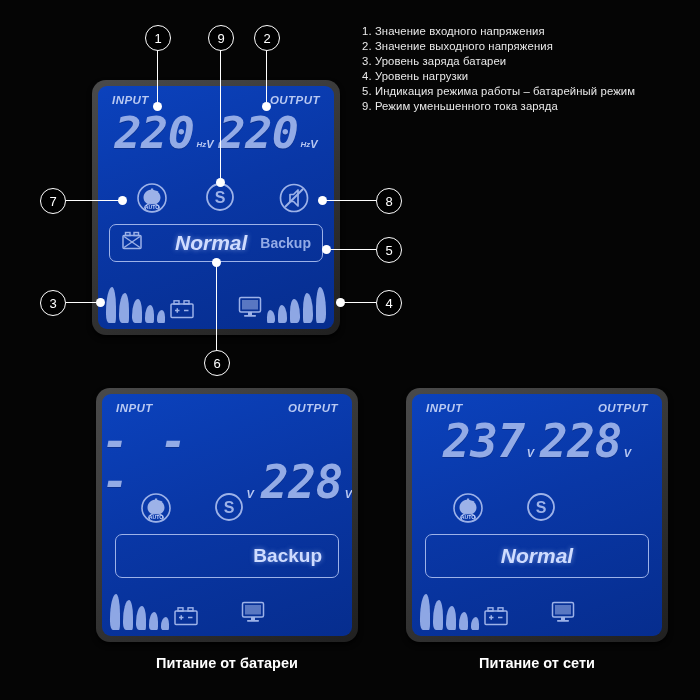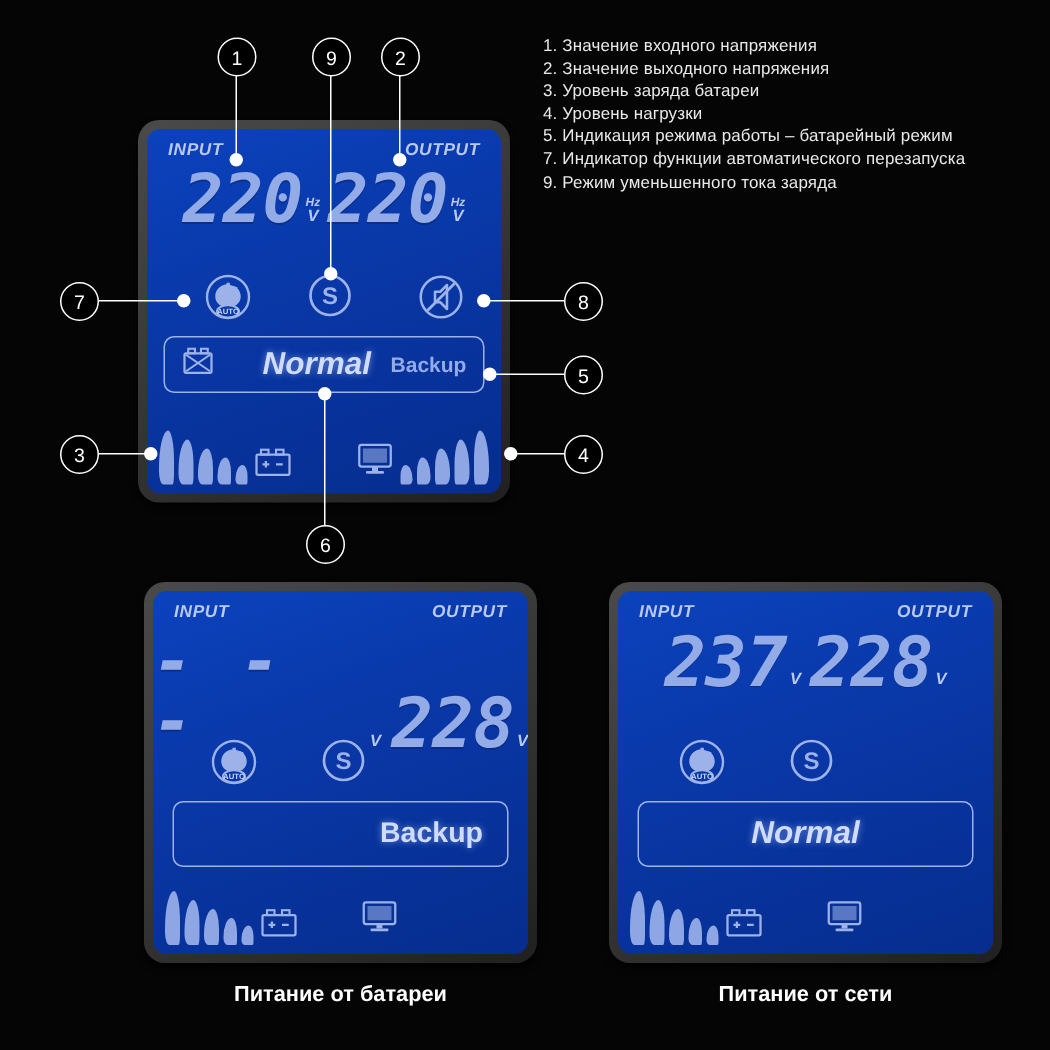--- a/index.html
+++ b/index.html
@@ -42,21 +42,21 @@
 
   .readouts{position:absolute;left:0;right:0;display:flex;
     justify-content:center;}
   .reading{display:flex;align-items:flex-end;}
   .seg{
     font-family:"DejaVu Sans Mono", monospace;
     color:#93abe6;font-weight:bold;font-style:italic;
     letter-spacing:-0.01em;line-height:.92;
     text-shadow:0 1px 0 rgba(10,40,120,.6);
   }
-  .units{display:flex;flex-direction:column;align-items:center;
+  .units{display:flex;align-items:center;
     margin-left:2px;margin-bottom:3px;}
   .units span{color:#b9c9f2;font-weight:bold;font-style:italic;line-height:1;}
   .u-hz{font-size:8px;}
   .u-v{font-size:11px;}
   .dash{letter-spacing:.06em;}
 
   
   .symrow{position:absolute;left:0;right:0;}
   .sym{position:absolute;}
   .sym svg{display:block;}
@@ -100,21 +100,20 @@
 <body>
 
 <div class="root">
 
   <div class="legend">
     <div class="legend-item">1. Значение входного напряжения</div>
     <div class="legend-item">2. Значение выходного напряжения</div>
     <div class="legend-item">3. Уровень заряда батареи</div>
     <div class="legend-item">4. Уровень нагрузки</div>
     <div class="legend-item">5. Индикация режима работы – батарейный режим</div>
-    <div class="legend-item">7. Индикатор функции автоматического перезапуска</div>
     <div class="legend-item">9. Режим уменьшенного тока заряда</div>
   </div>
 
   <div class="panel panel-main">
     <div class="lcd">
 
       <div class="io-label io-in">INPUT</div>
       <div class="io-label io-out">OUTPUT</div>
 
       <div class="readouts" style="top:26px;">

